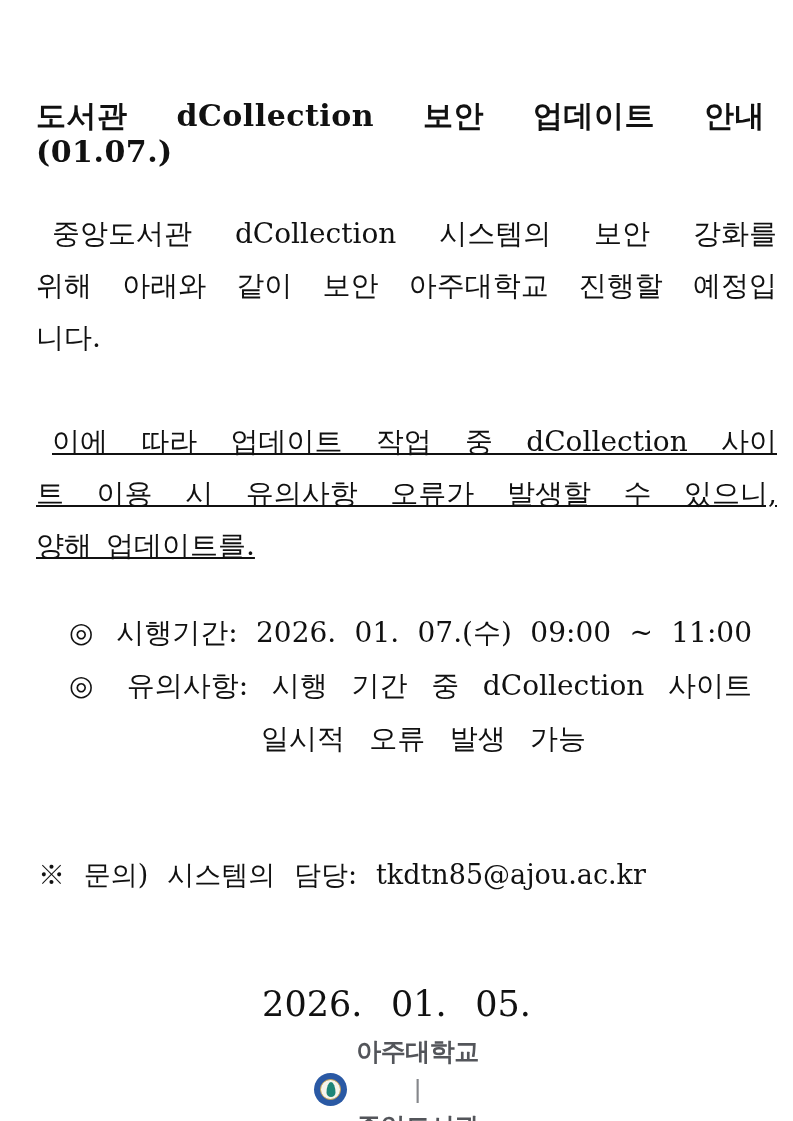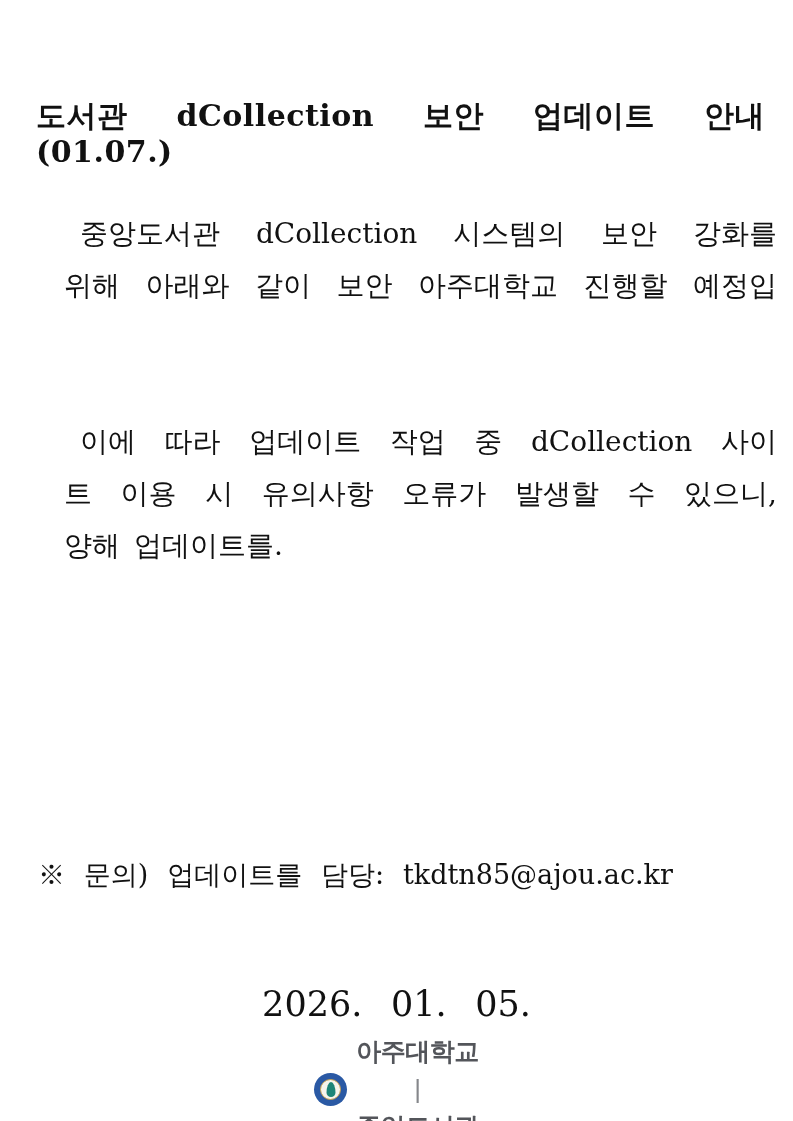--- a/index.html
+++ b/index.html
@@ -18,23 +18,23 @@
     position: absolute;
     top: 98px; left: 36px; right: 28px;
     font-size: 30px;
     font-weight: bold;
     line-height: 36px;
     text-align: justify;
     text-align-last: justify;
     letter-spacing: 0.5px;
   }
 
-  .para { position: absolute; left: 36px; right: 16px; margin-left: 28px; }
+  .para { position: absolute; left: 36px; right: 16px; }
   .para-1 { top: 208px; }
-  .para-2 { top: 416px; }
+  .para-2 { top: 416px; text-decoration: underline; }
 
   .line { font-size: 28px; line-height: 52px; white-space: nowrap; }
   .jl { text-align: justify; text-align-last: justify; white-space: normal; }
   .indent { padding-left: 16px; }
 
   .details { position: absolute; top: 606px; left: 69px; right: 41px; }
   .details .line { line-height: 53px; }
   .cont { text-align: center; padding-left: 26px; word-spacing: 0.55em; white-space: normal; }
 
   .contact {
@@ -110,30 +110,36 @@
 </head>
 <body>
 
 <div class="page">
 
   <h1 class="title">도서관 dCollection 보안 업데이트 안내(01.07.)</h1>
 
   <div class="para para-1">
     <div class="line jl indent">중앙도서관 dCollection 시스템의 보안 강화를</div>
     <div class="line jl">위해 아래와 같이 보안 아주대학교 진행할 예정입</div>
+    <div class="line">니다.</div>
   </div>
 
   <div class="para para-2">
     <div class="line jl indent">이에 따라 업데이트 작업 중 dCollection 사이</div>
     <div class="line jl">트 이용 시 유의사항 오류가 발생할 수 있으니,</div>
     <div class="line">양해 업데이트를.</div>
   </div>
 
+  <div class="details">
+    <div class="line jl">◎ 시행기간: 2026. 01. 07.(수) 09:00 ~ 11:00</div>
+    <div class="line jl">◎ 유의사항: 시행 기간 중 dCollection 사이트</div>
+    <div class="line cont">일시적 오류 발생 가능</div>
+  </div>
 
-  <div class="contact">※ 문의) 업데이트를 담당: tkdtn85@ajou.ac.kr</div>
+  <div class="contact">※ 문의) 시스템의 담당: tkdtn85@ajou.ac.kr</div>
 
   <div class="issue-date">2026. 01. 05.</div>
 
   <div class="logo-row">
     <span class="emblem">
       <span class="emblem-leaf"></span>
     </span>
     <span class="wordmark">
       <span class="uni">아주대학교</span>
       <span class="sep">|</span>

